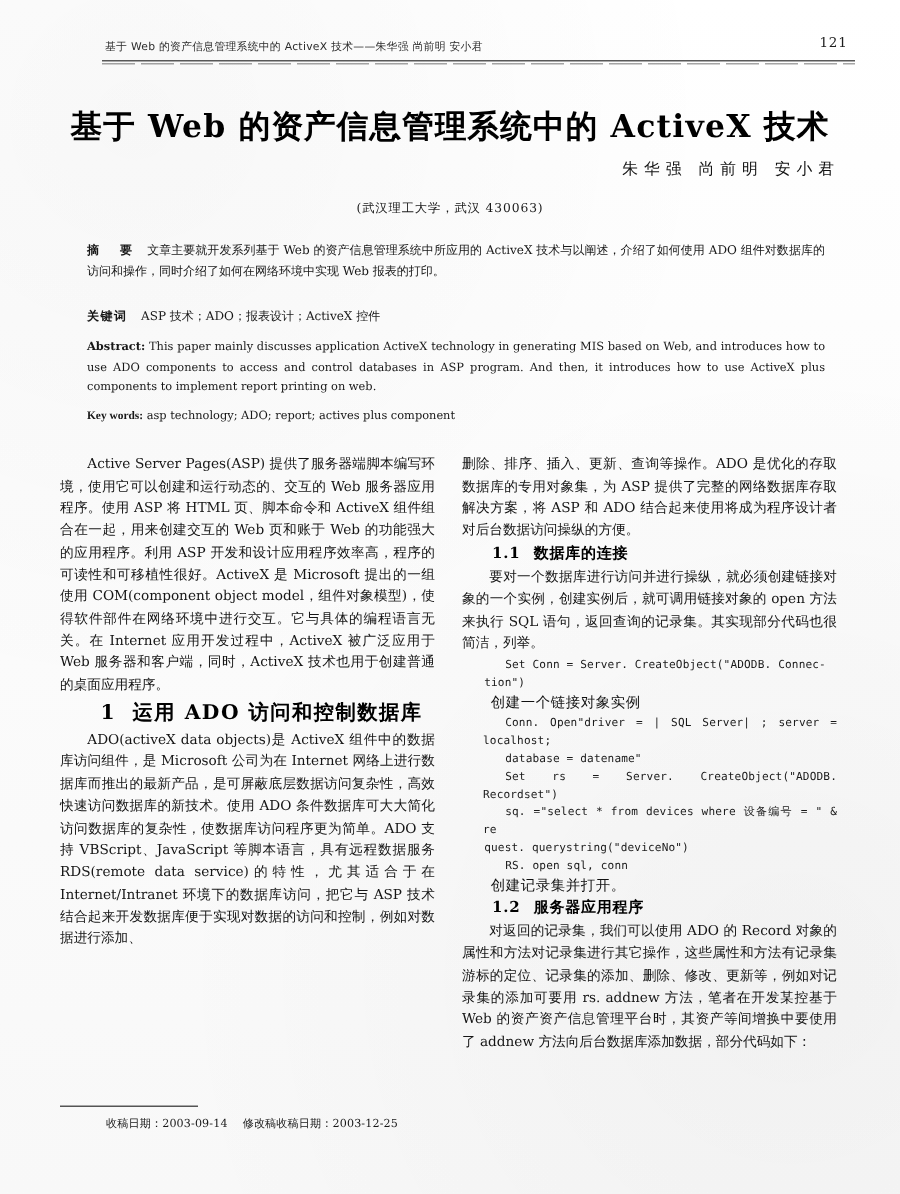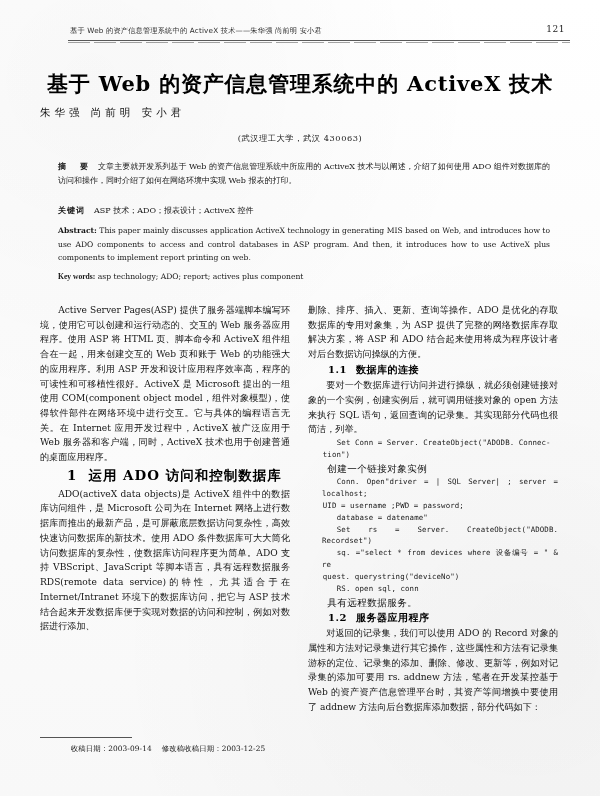--- a/index.html
+++ b/index.html
@@ -38,21 +38,21 @@
     content:"";position:absolute;left:0;right:0;top:1.6px;height:1px;
     background:repeating-linear-gradient(90deg,rgba(0,0,0,.45) 0 22px,rgba(0,0,0,0) 22px 26px);
   }
   .title{
     position:absolute;left:40px;right:40px;top:56px;
     text-align:center;font-size:21px;color:#000;
     letter-spacing:.8px;font-weight:600;
   }
   .authors{
     position:absolute;left:40px;right:40px;top:106px;
-    text-align:left;font-size:10.5px;color:#111;letter-spacing:4px;
+    text-align:right;font-size:10.5px;color:#111;letter-spacing:4px;
   }
   .affil{
     position:absolute;left:40px;right:40px;top:133px;
     text-align:center;font-size:8.2px;color:#1a1a1a;letter-spacing:.6px;
   }
   .abs-block{
     position:absolute;left:58px;right:50px;top:160px;
     font-size:8px;line-height:1.72;color:#171717;text-align:justify;
     text-justify:inter-ideograph;
   }
@@ -157,28 +157,27 @@
     <p class="h2">
       <span class="num">1.1</span><span>数据库的连接</span>
     </p>
     <p>要对一个数据库进行访问并进行操纵，就必须创建链接对象的一个实例，创建实例后，就可调用链接对象的 open 方法来执行 SQL 语句，返回查询的记录集。其实现部分代码也很简洁，列举。</p>
 
     <p class="code ind">Set Conn = Server. CreateObject("ADODB. Connec-</p>
     <p class="code">tion")</p>
     <p class="caption-cn">创建一个链接对象实例</p>
 
     <p class="code ind">Conn. Open"driver = | SQL Server| ; server = localhost;</p>
-    <p class="code">UID = username ;PWD = password;</p>
     <p class="code ind">database = datename"</p>
 
     <p class="code ind">Set rs = Server. CreateObject("ADODB. Recordset")</p>
     <p class="code ind">sq. ="select * from devices where 设备编号 = " &amp; re</p>
     <p class="code">quest. querystring("deviceNo")</p>
     <p class="code ind">RS. open sql, conn</p>
-    <p class="caption-cn">具有远程数据服务。</p>
+    <p class="caption-cn">创建记录集并打开。</p>
 
     <p class="h2">
       <span class="num">1.2</span><span>服务器应用程序</span>
     </p>
     <p>对返回的记录集，我们可以使用 ADO 的 Record 对象的属性和方法对记录集进行其它操作，这些属性和方法有记录集游标的定位、记录集的添加、删除、修改、更新等，例如对记录集的添加可要用 rs. addnew 方法，笔者在开发某控基于 Web 的资产资产信息管理平台时，其资产等间增换中要使用了 addnew 方法向后台数据库添加数据，部分代码如下：</p>
   </div>
 
   <div class="foot-rule"></div>
   <div class="footnote">
     <span>收稿日期：2003-09-14</span><span class="sp"></span><span>修改稿收稿日期：2003-12-25</span>

